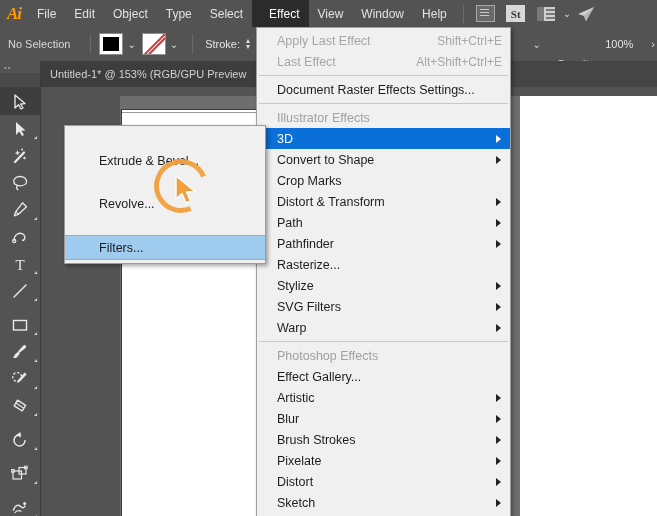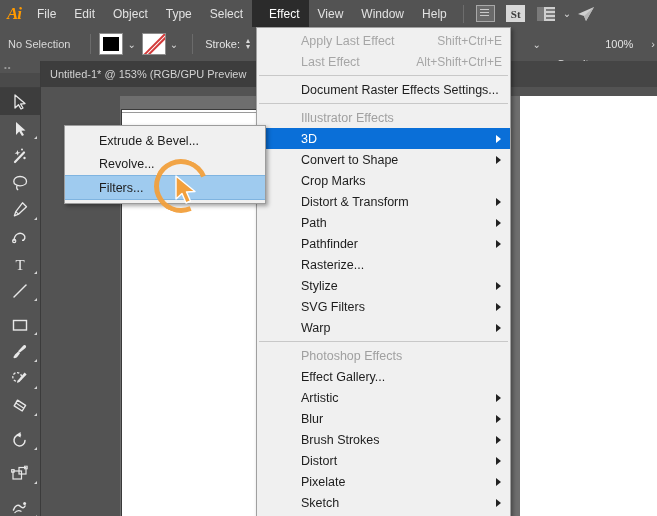--- a/index.html
+++ b/index.html
@@ -278,21 +278,21 @@
     border: 1px solid #a0a0a0;
     box-shadow: 2px 2px 4px rgba(0,0,0,0.35);
     padding: 2px 0 2px 0;
     font-size: 12.5px;
     color: #1d1d1d;
     z-index: 30;
   }
   .mrow {
     height: 21px;
     display: flex; align-items: center;
-    padding-left: 44px;
+    padding-left: 20px;
     padding-right: 8px;
     position: relative;
     white-space: nowrap;
     cursor: default;
   }
   .mrow.disabled { color: #a6a6a6; }
   .mrow.section { color: #a0a0a0; }
   .mrow.highlight { background: #0a6fd8; color: #ffffff; }
   .mrow .shortcut {
     margin-left: auto;
@@ -319,21 +319,21 @@
     left: 64px; top: 125px;
     width: 200px;
     background: #f0f0f0;
     border: 1px solid #9c9c9c;
     box-shadow: 2px 2px 4px rgba(0,0,0,0.35);
     padding: 3px 0;
     font-size: 12.5px;
     color: #1d1d1d;
     z-index: 40;
   }
-  .submenu-3d .mrow { padding-left: 34px; height: 23px; }
+  .submenu-3d .mrow { padding-left: 34px; height: 23px; margin-top: 20px; }
   .submenu-3d .mrow.highlight {
     background: #9fcbef;
     color: #1d1d1d;
     border-top: 1px solid #7fb4e0;
     border-bottom: 1px solid #7fb4e0;
   }
 
   
   .cursor-wrap {
     position: absolute;
@@ -610,25 +610,25 @@
         </div>
         <div class="mrow">
           <span>Blur</span>
           <span class="submenu-arrow"></span>
         </div>
         <div class="mrow">
           <span>Brush Strokes</span>
           <span class="submenu-arrow"></span>
         </div>
         <div class="mrow">
+          <span>Pixelate</span>
+          <span class="submenu-arrow"></span>
+        </div>
+        <div class="mrow">
           <span>Distort</span>
-          <span class="submenu-arrow"></span>
-        </div>
-        <div class="mrow">
-          <span>Pixelate</span>
           <span class="submenu-arrow"></span>
         </div>
         <div class="mrow">
           <span>Sketch</span>
           <span class="submenu-arrow"></span>
         </div>
         <div class="mrow"></div>
       </div>
   </div>
 

